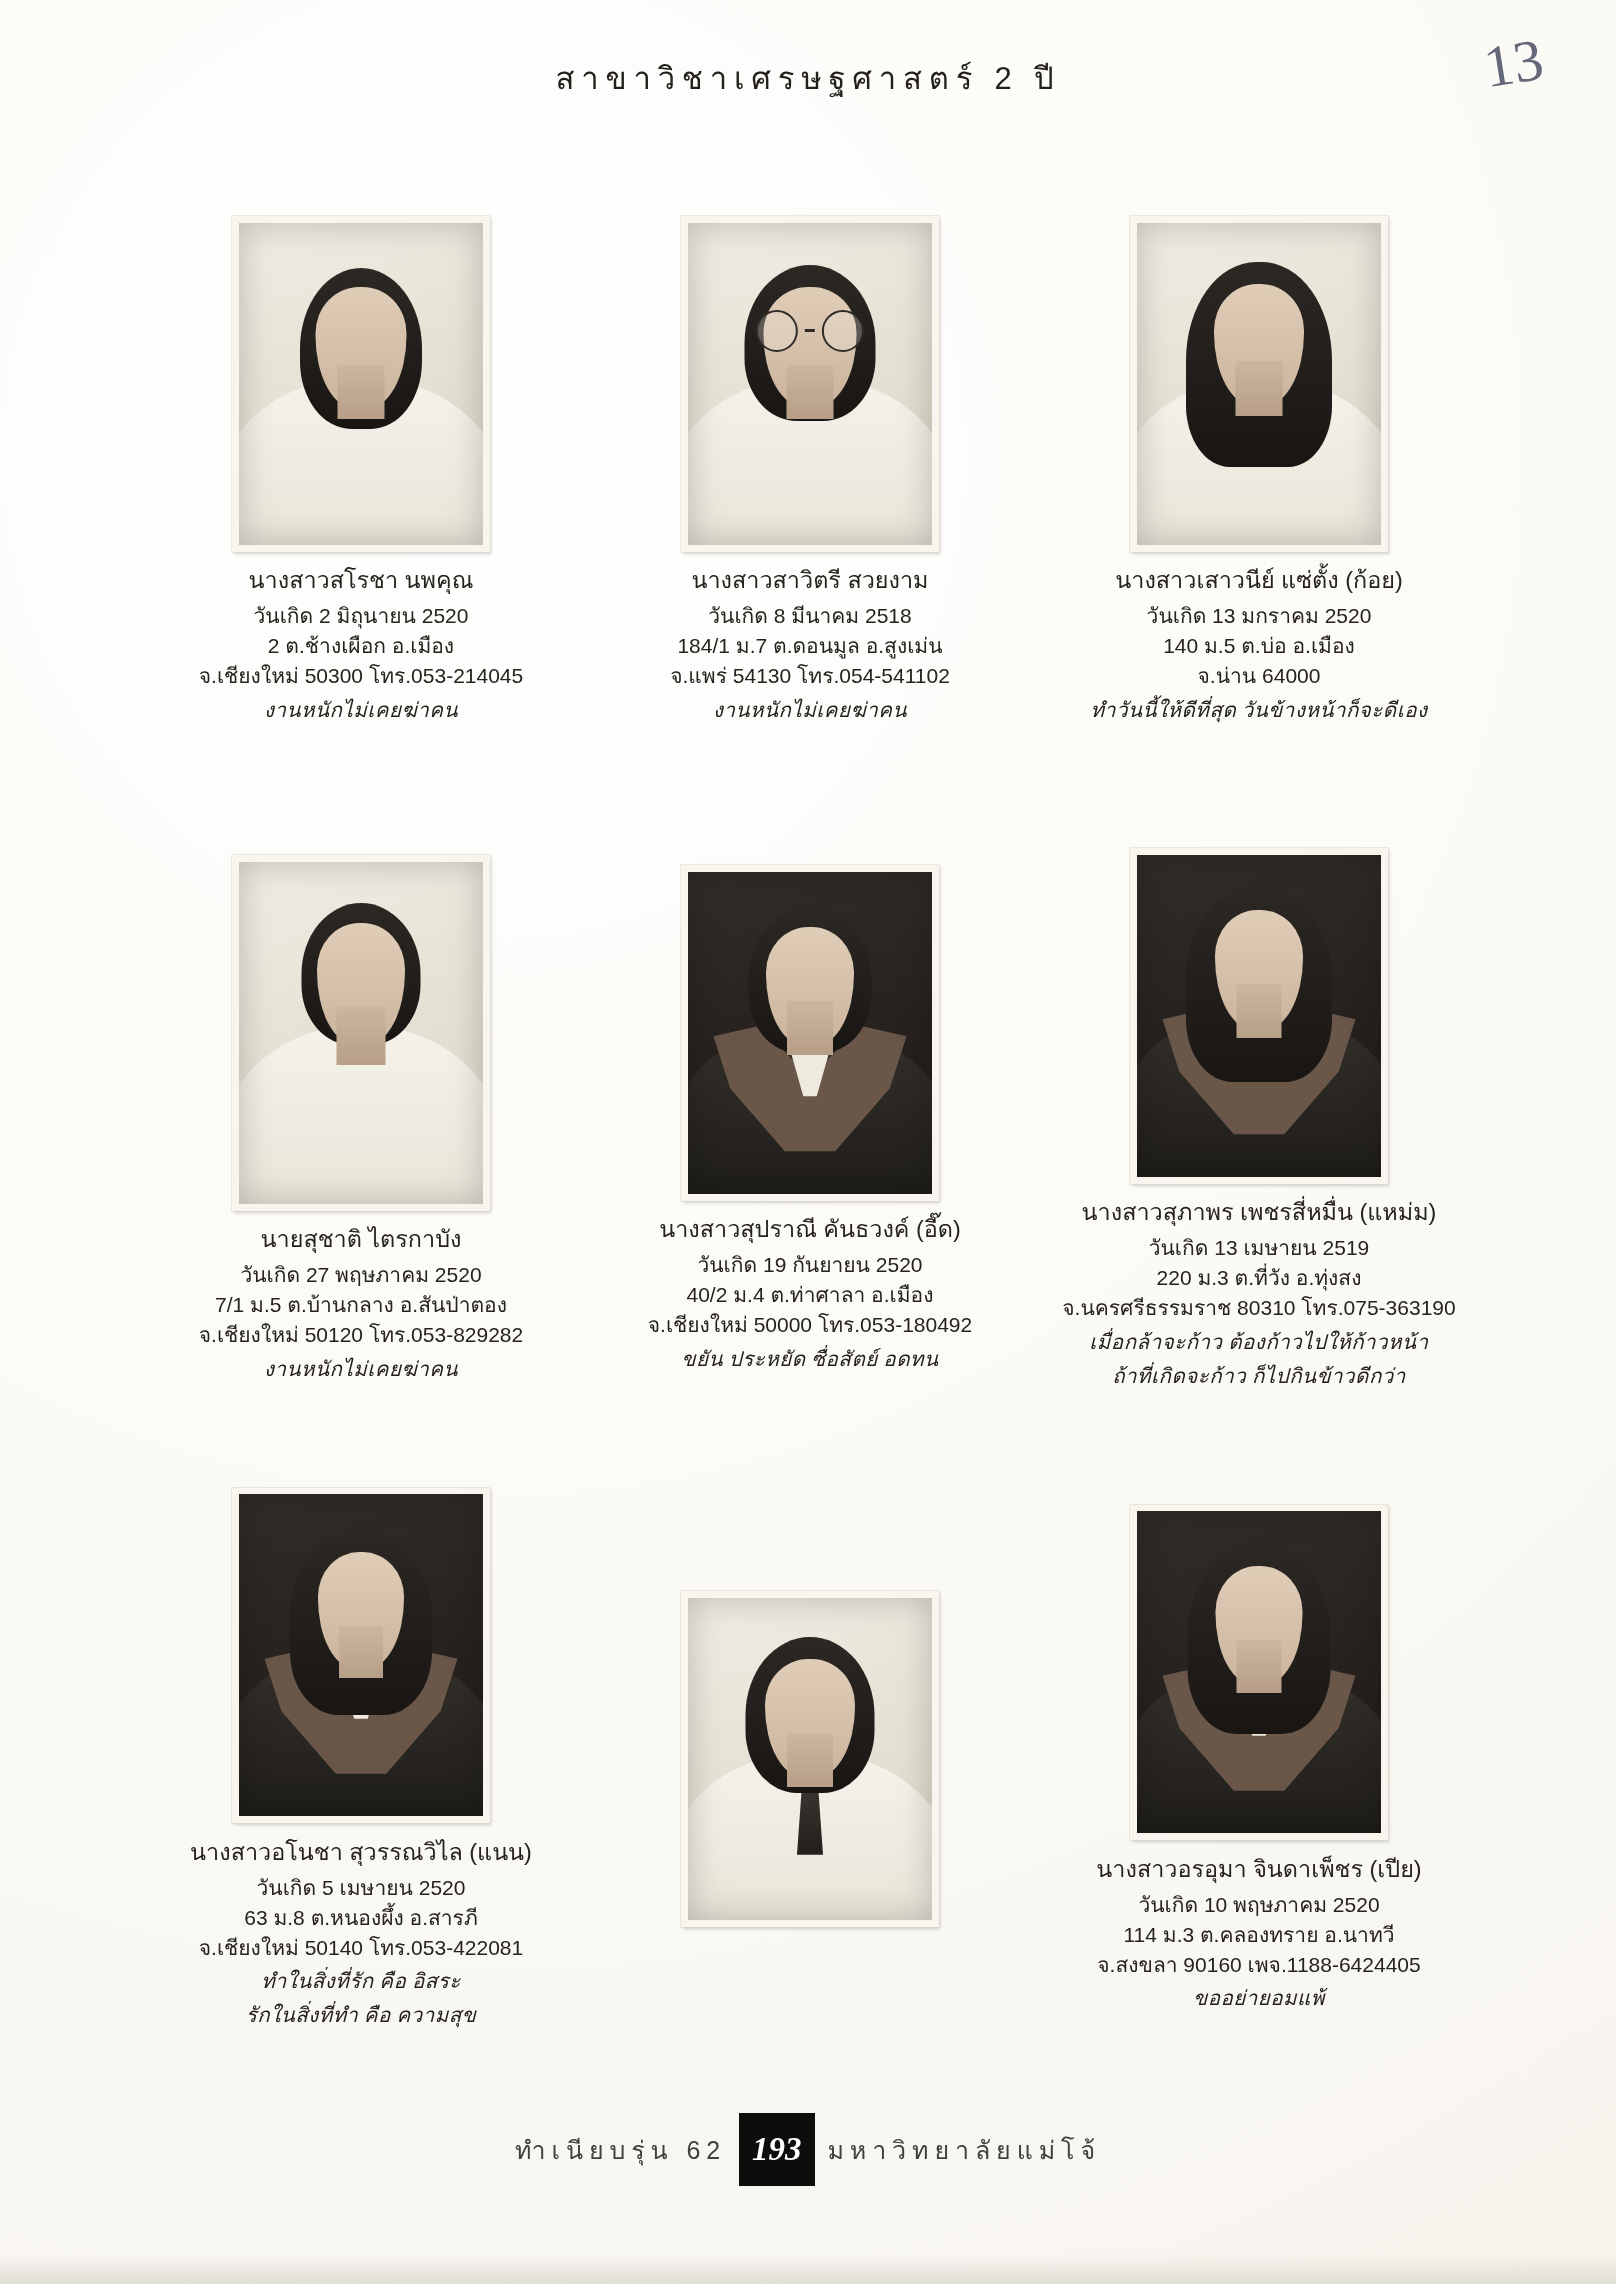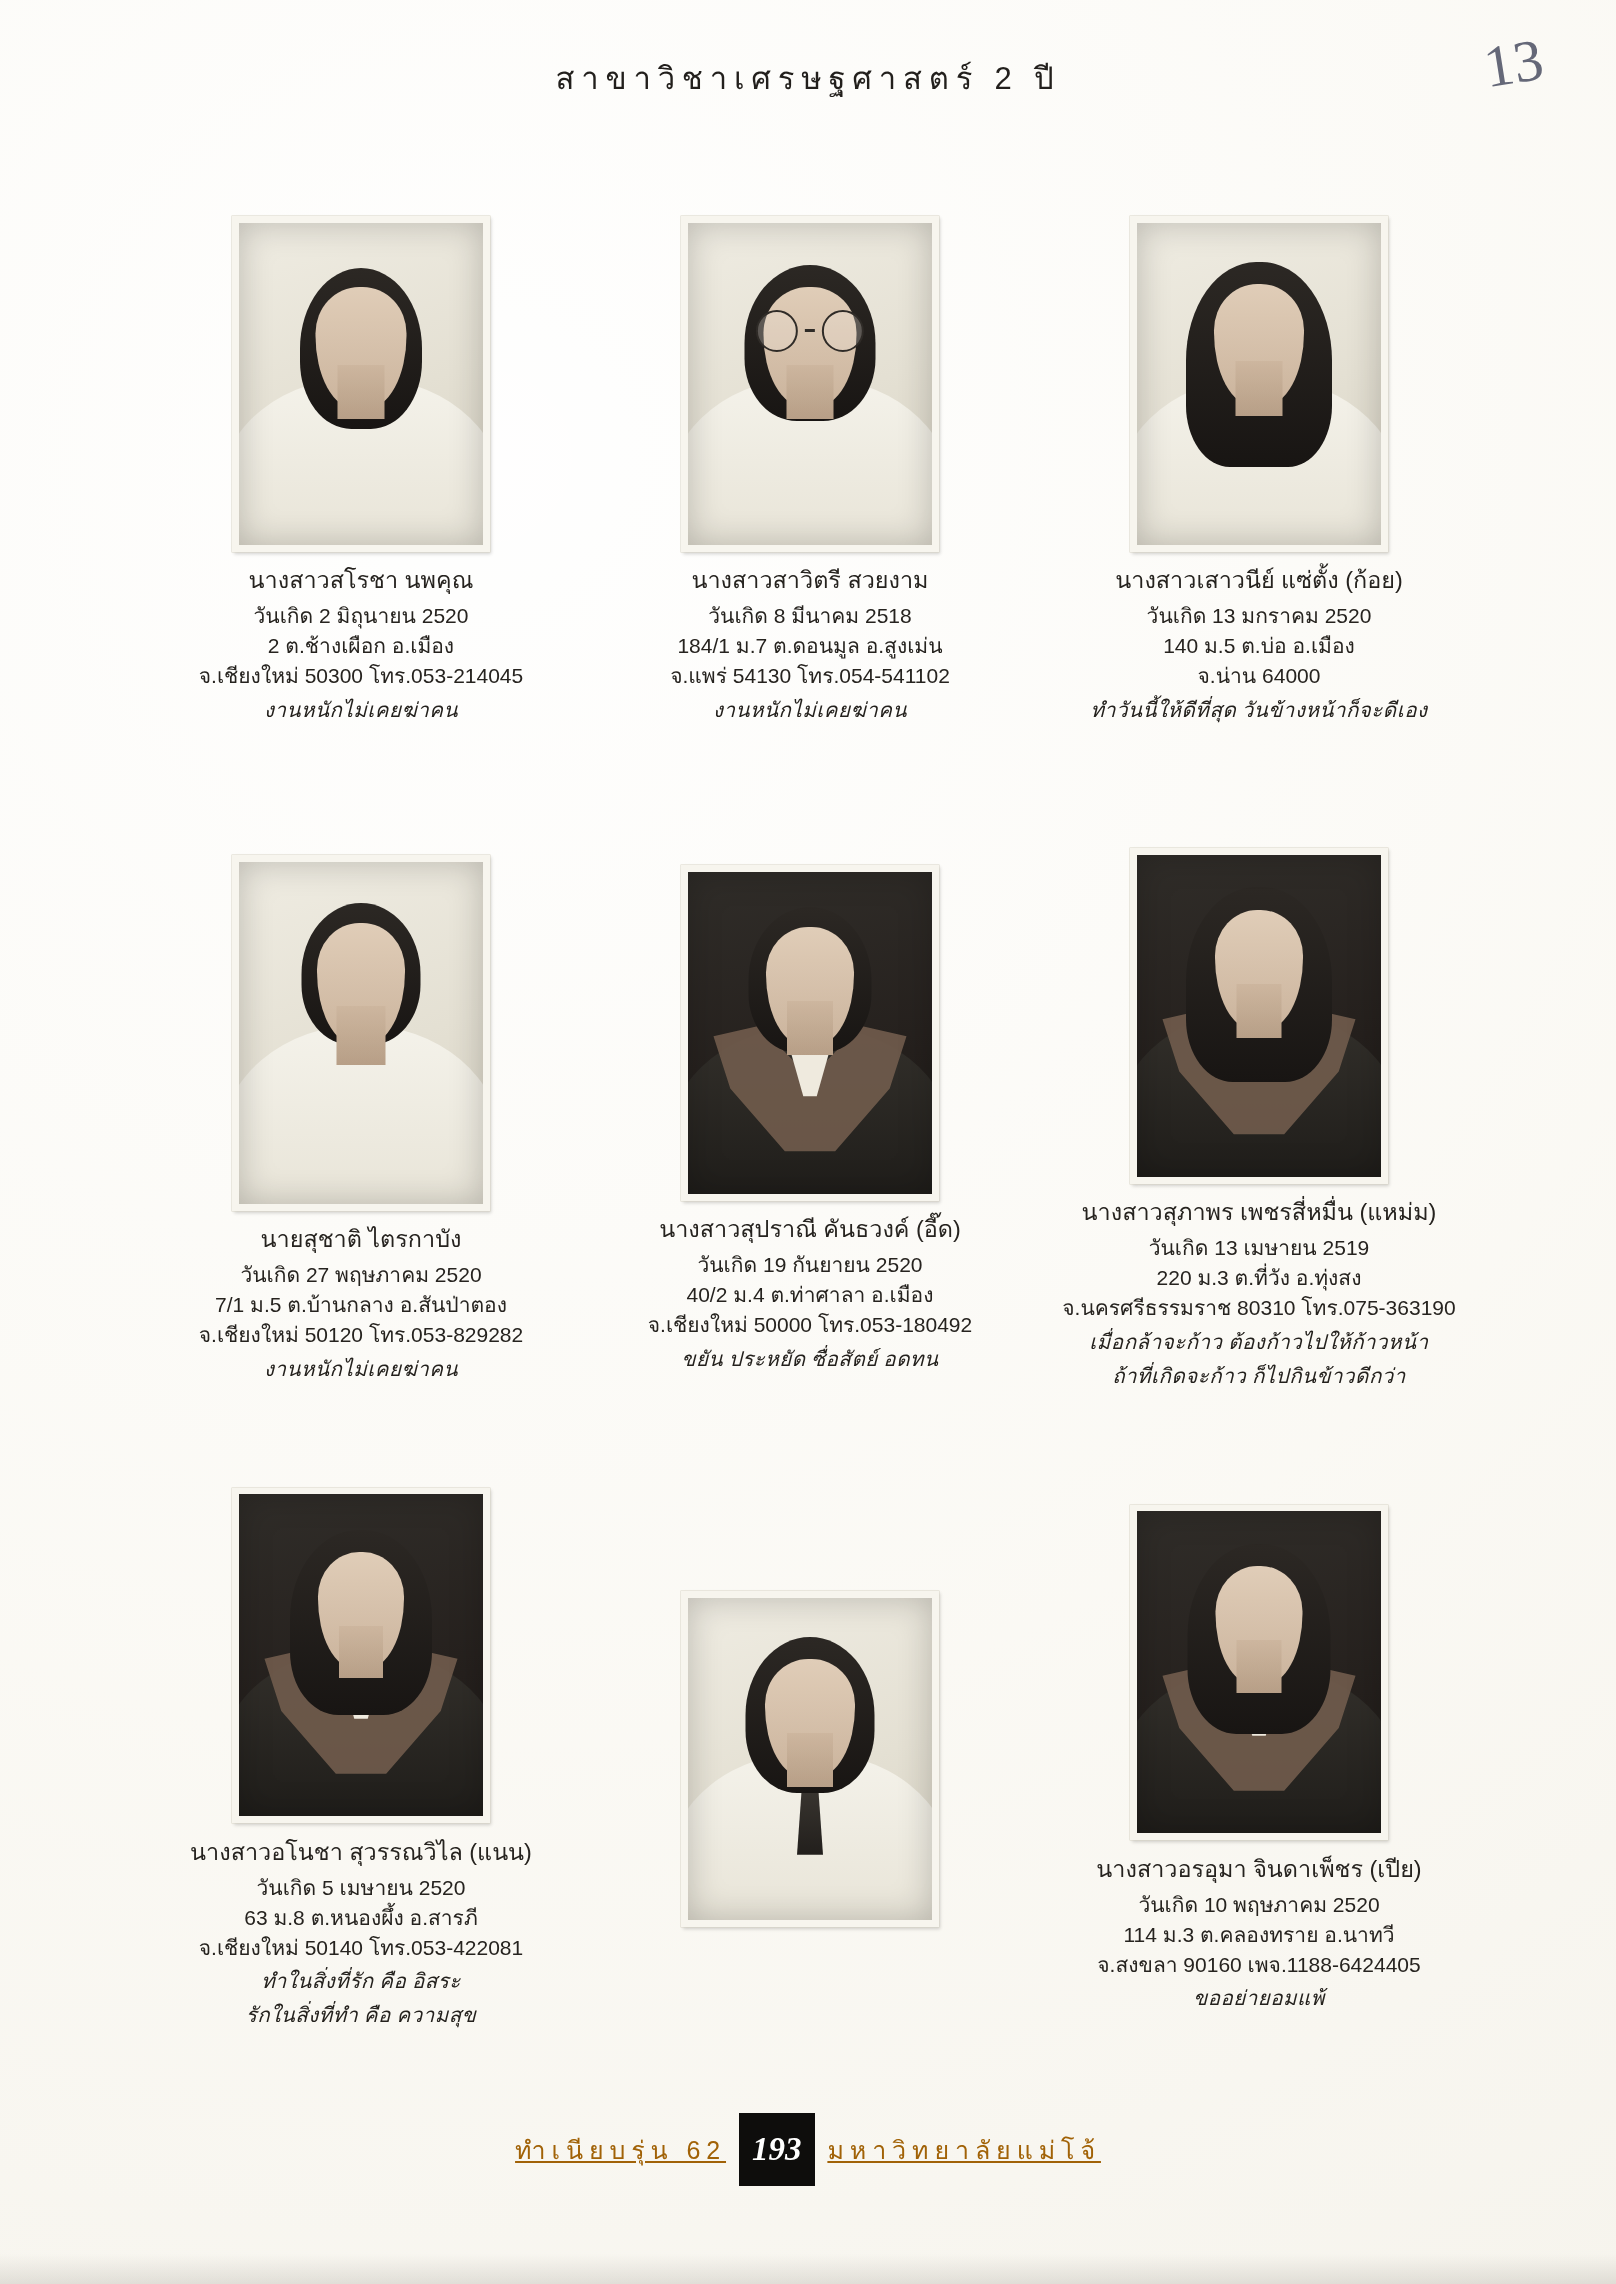--- a/index.html
+++ b/index.html
@@ -227,22 +227,21 @@
     left: 0;
     width: 100%;
     display: flex;
     align-items: center;
     justify-content: center;
     gap: 12.7px;
   }
   .footer-text {
     font-size: 25px;
     letter-spacing: 5.9px;
-    color: #a16207;
-    text-decoration: underline;
+    color: #404040;
   }
   .page-number {
     width: 76px;
     height: 73px;
     background: #0e0d0c;
     color: #ffffff;
     display: flex;
     align-items: center;
     justify-content: center;
     font-family: "Liberation Serif", serif;

